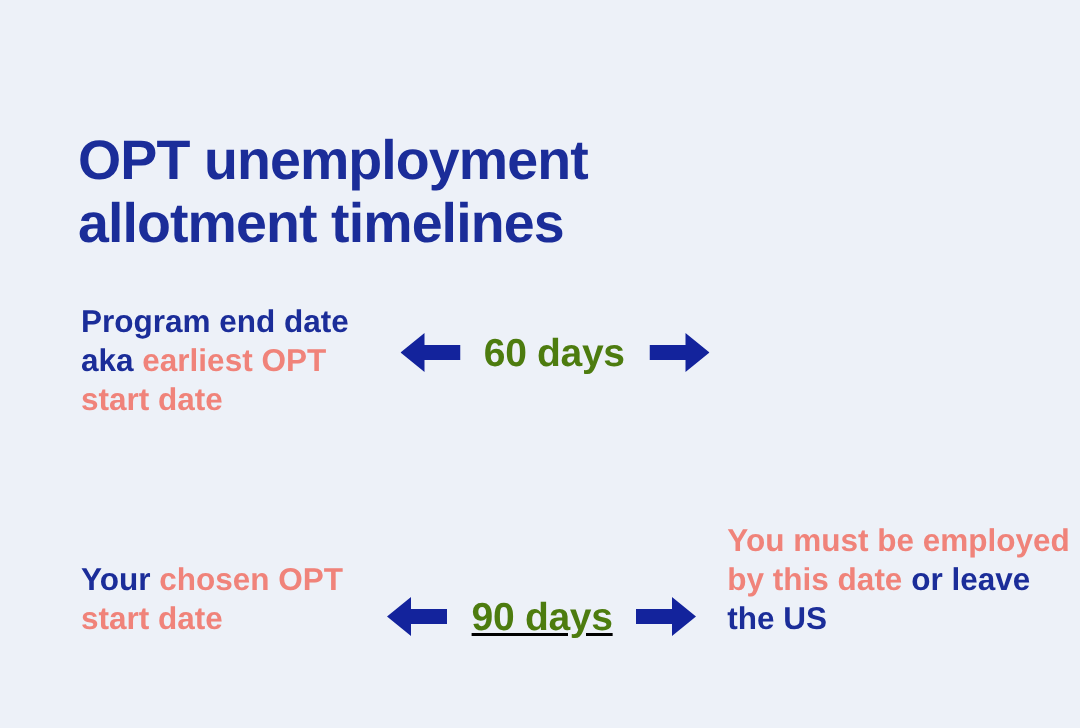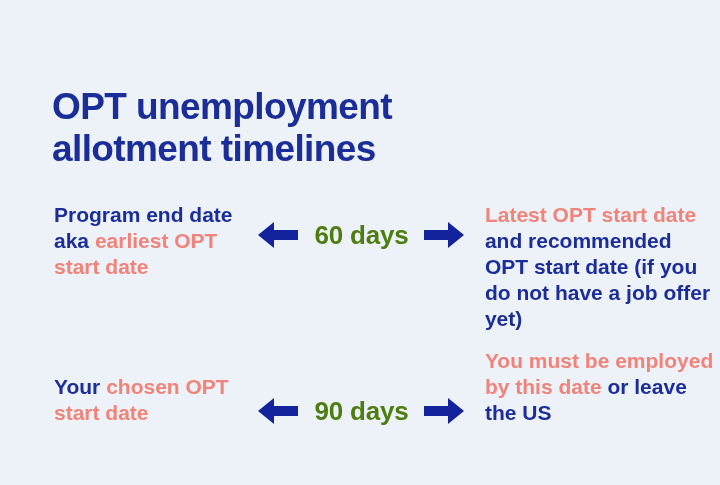--- a/index.html
+++ b/index.html
@@ -79,21 +79,21 @@
   }
 
   
   #row-60 .col-left,
   #row-60 .col-arrows,
   #row-60 .col-right { align-self: flex-start; }
   #row-60 { align-items: flex-start; }
   #row-60 .col-arrows { margin-top: 18px; }
 
   #row-90 { align-items: flex-end; }
-  #row-90 .col-arrows { margin-top: 18px; }
+  #row-90 .col-arrows { margin-top: 18px; text-decoration: underline; }
 
   
   .navy  { color: #1b2d99; }
   .coral { color: #f0837a; }
 
   
   .arrow-group {
     display: flex;
     align-items: center;
     justify-content: center;
@@ -130,21 +130,20 @@
         <svg class="arrow-svg" width="40" height="30" viewBox="0 0 40 30">
           <path d="M0 15 L16 2 L16 10 L40 10 L40 20 L16 20 L16 28 Z" fill="#13239c"></path>
         </svg>
         <span class="days-label">60 days</span>
         <svg class="arrow-svg" width="40" height="30" viewBox="0 0 40 30">
           <path d="M40 15 L24 2 L24 10 L0 10 L0 20 L24 20 L24 28 Z" fill="#13239c"></path>
         </svg>
       </div>
     </div>
 
-    <div class="col-right"><span class="coral">Latest OPT start date</span><span class="navy"> and recommended OPT start date (if you do not have a job offer yet)</span></div>
   </div>
 
   <div class="row" id="row-90">
 
     <div class="col-left"><span class="navy">Your </span><span class="coral">chosen OPT start date</span></div>
 
     <div class="col-arrows">
       <div class="arrow-group">
         <svg class="arrow-svg" width="40" height="30" viewBox="0 0 40 30">
           <path d="M0 15 L16 2 L16 10 L40 10 L40 20 L16 20 L16 28 Z" fill="#13239c"></path>

